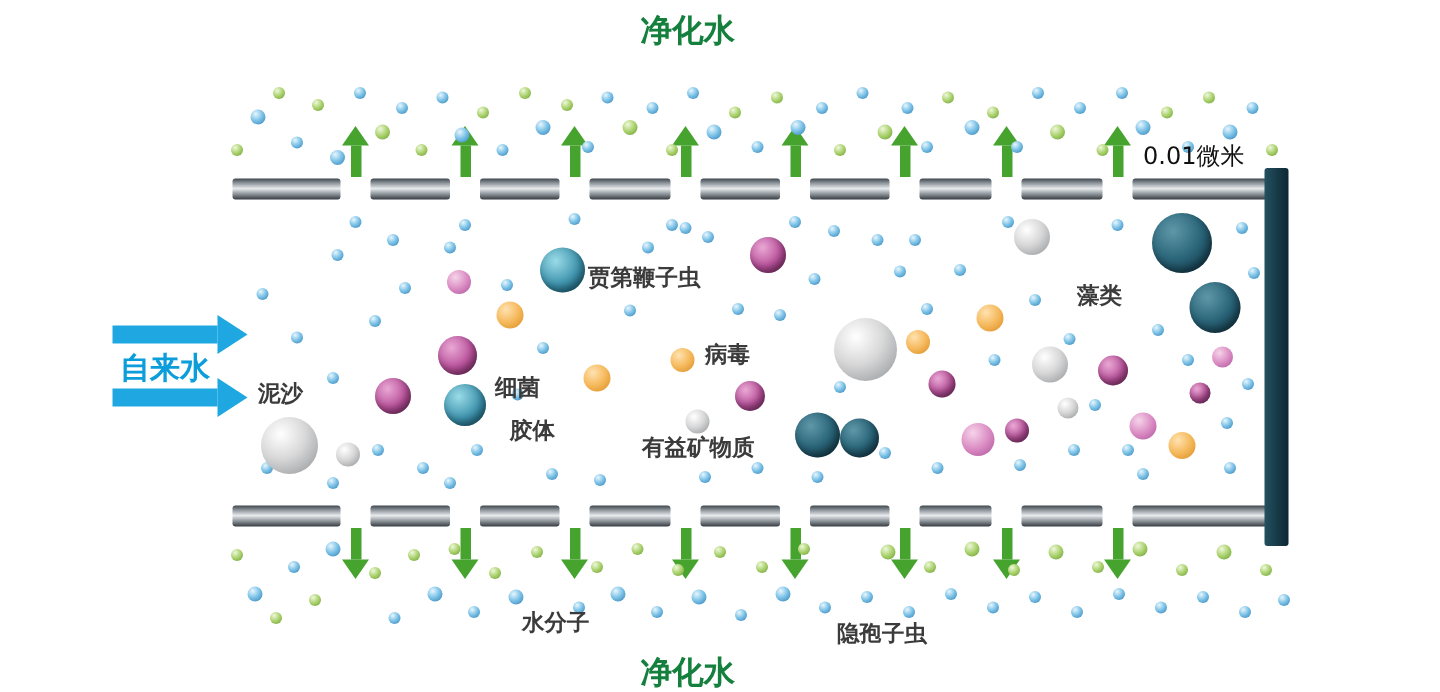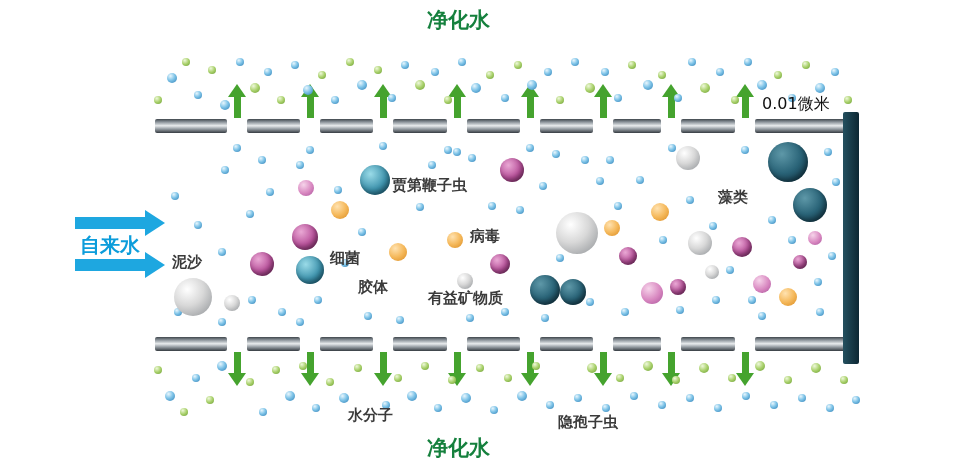--- a/index.html
+++ b/index.html
@@ -11,21 +11,21 @@
   .title.bottom{left:427px;top:434px;}
 
   .pore{position:absolute;left:762px;top:94px;font-size:16px;color:#101010;z-index:6;white-space:nowrap;}
 
   .tap{position:absolute;left:80px;top:232px;font-size:20px;font-weight:700;color:#0c9ddb;z-index:6;white-space:nowrap;}
 
   .plabel{position:absolute;font-size:15px;font-weight:700;color:#3b3b3b;z-index:6;white-space:nowrap;}
   .lbl-sediment{left:172px;top:253px;}
   .lbl-bacteria{left:330px;top:249px;}
   .lbl-giardia{left:392px;top:176px;}
-  .lbl-colloid{left:358px;top:278px;}
+  .lbl-colloid{left:340px;top:278px;}
   .lbl-virus{left:470px;top:227px;}
   .lbl-crypto{left:428px;top:289px;}
   .lbl-algae{left:718px;top:188px;}
   .lbl-watermol{left:348px;top:406px;}
   .lbl-minerals{left:558px;top:413px;}
 
   .mseg{position:absolute;height:14px;z-index:3;border-radius:2px;
     background:linear-gradient(180deg,#3f464c 0%,#878f96 20%,#e8ebed 48%,#9aa1a7 70%,#353b41 100%);}
 
   .endcap{position:absolute;left:843px;top:112px;width:16px;height:252px;z-index:4;border-radius:2px;

